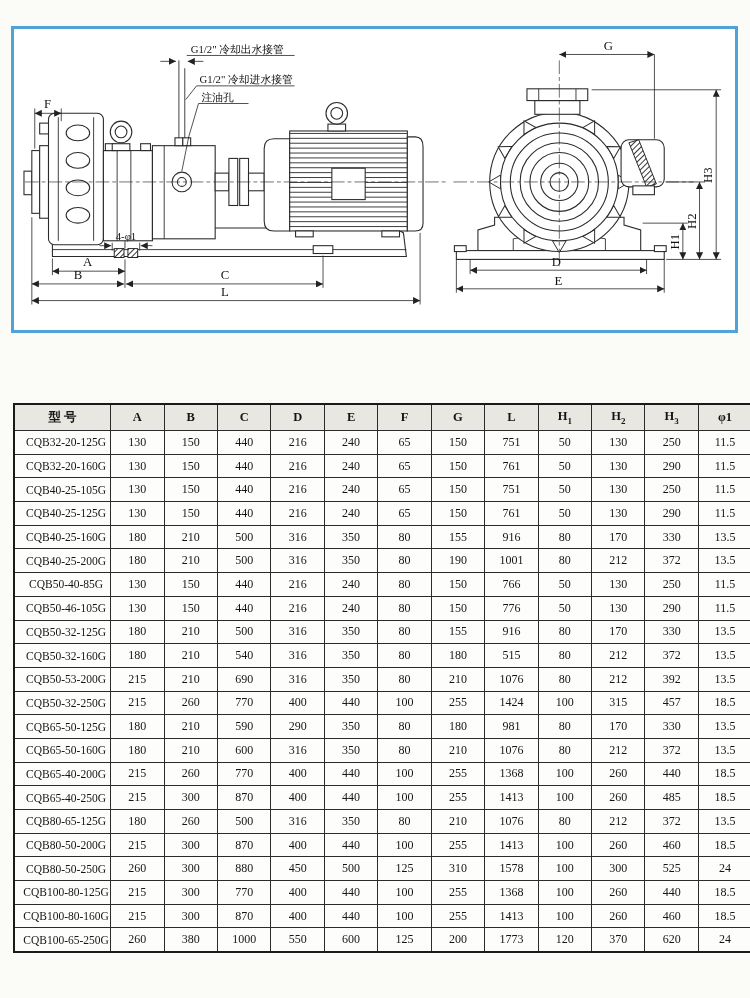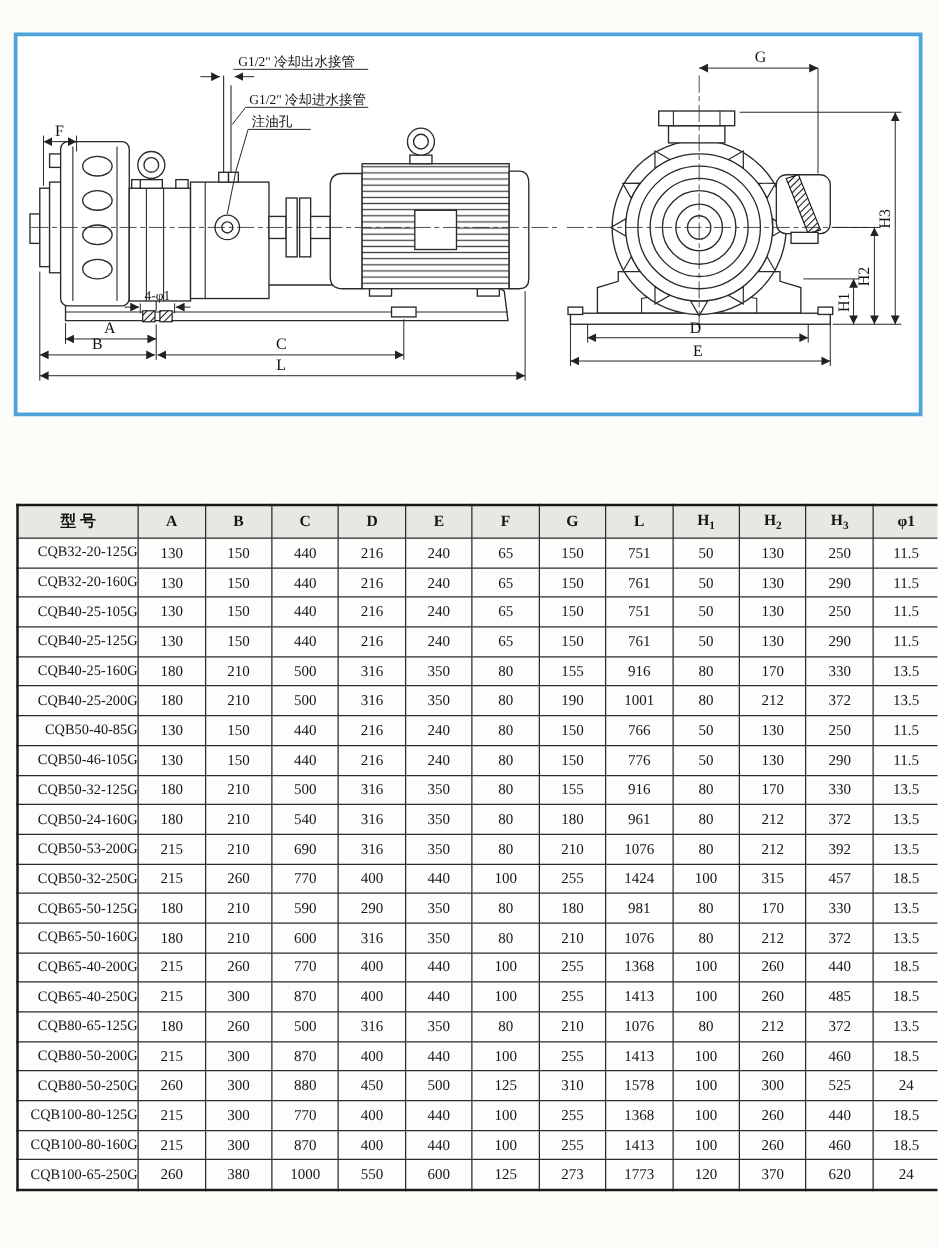--- a/index.html
+++ b/index.html
@@ -22,21 +22,21 @@
   }
   .dim-table col.c-model{width:94px}
   .dim-table col.c-num{width:52px}
   .dim-table th,.dim-table td{
     border:1px solid #2b2b2b;text-align:center;vertical-align:middle;
     font-size:12px;padding:0;height:22.7px;white-space:nowrap;
     font-family:"Liberation Serif","DejaVu Serif",serif;
   }
   .dim-table th{background:#e9e7e2;font-weight:bold;height:25px;font-size:12.5px}
   .dim-table th sub{font-size:9px}
-  .dim-table td.model{text-align:right;padding-left:7px;font-size:11.5px}
+  .dim-table td.model{text-align:center;padding-left:7px;font-size:11.5px}
   
   .part{fill:#ffffff;stroke:#2a2a2a;stroke-width:1.1}
   .thin{fill:none;stroke:#2a2a2a;stroke-width:0.9}
   .dim{stroke:#222;stroke-width:0.8;fill:none}
   .ctr{stroke:#333;stroke-width:0.7;fill:none;stroke-dasharray:14 3 4 3}
   .dimtext{font-family:"Liberation Serif","DejaVu Serif",serif;font-size:13px;fill:#111}
   .calltext{font-family:"Liberation Serif","DejaVu Serif",serif;font-size:11px;fill:#111}
 </style>
 </head>
 <body>
@@ -418,29 +418,29 @@
         <td>350</td>
         <td>80</td>
         <td>155</td>
         <td>916</td>
         <td>80</td>
         <td>170</td>
         <td>330</td>
         <td>13.5</td>
       </tr>
       <tr>
-        <td class="model">CQB50-24-160G</td>
+        <td class="model">CQB50-32-160G</td>
         <td>180</td>
         <td>210</td>
         <td>540</td>
         <td>316</td>
         <td>350</td>
         <td>80</td>
         <td>180</td>
-        <td>961</td>
+        <td>515</td>
         <td>80</td>
         <td>212</td>
         <td>372</td>
         <td>13.5</td>
       </tr>
       <tr>
         <td class="model">CQB50-53-200G</td>
         <td>215</td>
         <td>210</td>
         <td>690</td>
@@ -605,21 +605,21 @@
         <td>18.5</td>
       </tr>
       <tr>
         <td class="model">CQB100-65-250G</td>
         <td>260</td>
         <td>380</td>
         <td>1000</td>
         <td>550</td>
         <td>600</td>
         <td>125</td>
-        <td>273</td>
+        <td>200</td>
         <td>1773</td>
         <td>120</td>
         <td>370</td>
         <td>620</td>
         <td>24</td>
       </tr>
     </tbody>
 </table>
 
 </body></html>

